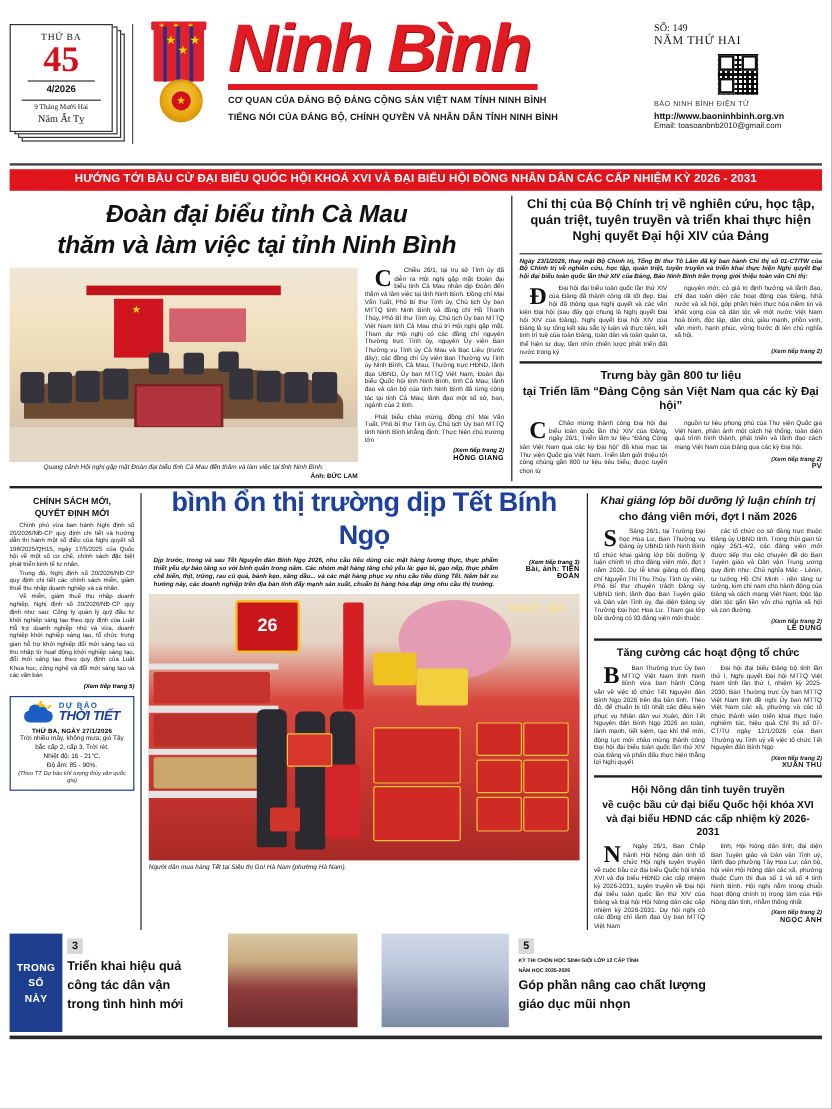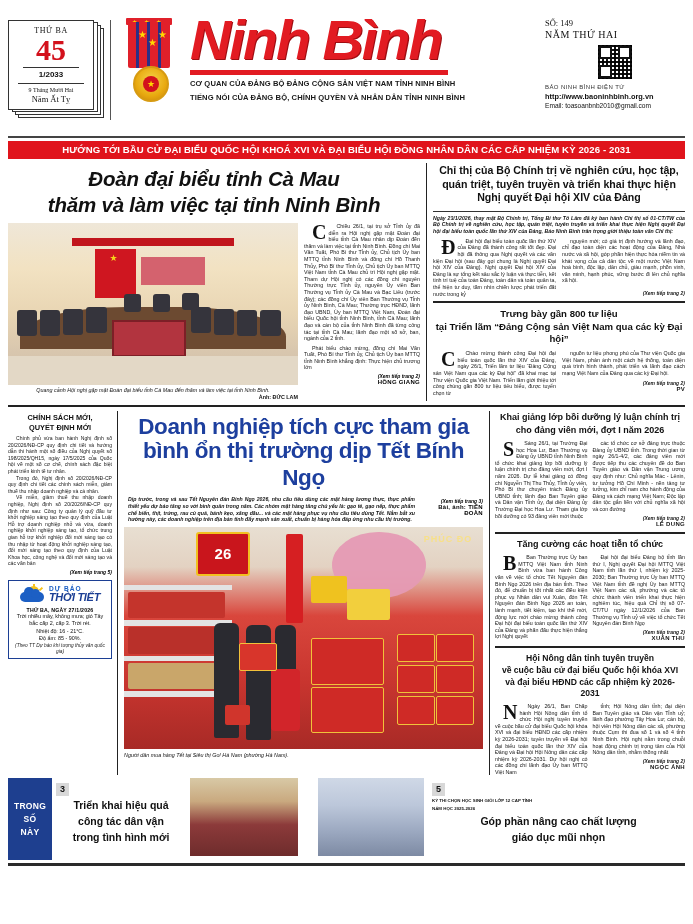--- a/index.html
+++ b/index.html
@@ -118,21 +118,21 @@
   .mid-h1{text-align:center;font-weight:bold;color:#1d3f9e;font-size:22.5px;line-height:27px;
     letter-spacing:-.4px;padding:2px 0 3px 0;}
   .mid-lead{font-size:5.2px;line-height:6.8px;font-style:italic;font-weight:bold;text-align:justify;color:#111;padding:0 4px;}
 
   
   .bottom{display:flex;gap:4px;margin-top:3px;align-items:stretch;height:82px;}
   .tsn{flex:0 0 44px;background:#1e3f8f;color:#fff;display:flex;flex-direction:column;
     align-items:center;justify-content:center;font-weight:bold;font-size:8.5px;line-height:13px;letter-spacing:.3px;}
   .bitem{display:flex;gap:4px;align-items:flex-start;}
   .bnum{background:#d8d8d8;color:#111;font-weight:bold;font-size:9px;padding:0 4px;line-height:13px;display:inline-block;}
-  .btitle{font-weight:bold;font-size:10.5px;line-height:14px;color:#111;margin-top:2px;text-align:center;}
+  .btitle{font-weight:bold;font-size:10.5px;line-height:14px;color:#111;margin-top:2px;}
   .bkick{font-size:4.4px;font-weight:bold;line-height:5.6px;color:#111;margin:2px 0 1px 0;}
   .bot-rule{height:3px;background:#2a2a2a;margin-top:3px;}
 
   .caption-it{font-size:5.4px;font-style:italic;color:#111;line-height:7.5px;}
 
   
   .ph-meeting{background:
     linear-gradient(180deg,#efe7d8 0%,#f2e2c2 28%,#e9d6b4 55%,#d8c6ae 80%,#cbbda8 100%);}
   .ph-meeting .hall-banner{position:absolute;left:22%;top:9%;width:56%;height:5%;background:#c1151c;}
   .ph-meeting .flagpanel{position:absolute;left:30%;top:16%;width:14%;height:30%;background:#cf1620;}
@@ -165,21 +165,21 @@
 
     <div class="datebox-wrap">
       <div class="datebox-stack">
         <div class="dsheet s3"></div>
         <div class="dsheet s2"></div>
         <div class="dsheet s1"></div>
         <div class="dsheet front">
           <div class="d-thu">THỨ BA</div>
           <div class="d-num">45</div>
           <div class="d-rule"></div>
-          <div class="d-my">1/2033</div>
+          <div class="d-my">4/2026</div>
           <div class="d-rule2"></div>
           <div class="d-lunar">9 Tháng Mười Hai</div>
           <div class="d-lunar2">Năm Ất Tỵ</div>
         </div>
       </div>
     </div>
 
     <div class="vline"></div>
 
     <div class="medal">
@@ -328,21 +328,20 @@
         </div>
         <div class="wx-date">THỨ BA, NGÀY 27/1/2026</div>
         <div class="wx-body">Trời nhiều mây, không mưa; gió Tây bắc cấp 2, cấp 3. Trời rét.</div>
         <div class="wx-body">Nhiệt độ: 16 - 21°C.</div>
         <div class="wx-body">Độ ẩm: 85 - 90%.</div>
         <div class="wx-note">(Theo TT Dự báo khí tượng thủy văn quốc gia)</div>
       </div>
     </div>
 
     <div class="midmain">
-      <div class="mid-h1">Doanh nghiệp tích cực tham gia</div>
       <div class="mid-h1" style="margin-top:-8px;">bình ổn thị trường dịp Tết Bính Ngọ</div>
       <div style="display:flex;gap:6px;align-items:flex-start;margin-top:2px;">
         <div style="flex:1 1 auto;" class="mid-lead">Dịp trước, trong và sau Tết Nguyên đán Bính Ngọ 2026, nhu cầu tiêu dùng các mặt hàng lương thực, thực phẩm thiết yếu dự báo tăng so với bình quân trong năm. Các nhóm mặt hàng tăng chủ yếu là: gạo tẻ, gạo nếp, thực phẩm chế biến, thịt, trứng, rau củ quả, bánh kẹo, xăng dầu... và các mặt hàng phục vụ nhu cầu tiêu dùng Tết. Nắm bắt xu hướng này, các doanh nghiệp trên địa bàn tỉnh đẩy mạnh sản xuất, chuẩn bị hàng hóa đáp ứng nhu cầu thị trường.</div>
         <div style="flex:0 0 58px;text-align:right;">
           <div class="srcnote">(Xem tiếp trang 3)</div>
           <div class="byline">Bài, ảnh: TIẾN ĐOÀN</div>
         </div>
       </div>
 
       <div class="photo ph-market" style="width:100%;height:222px;margin-top:4px;">
@@ -371,37 +370,37 @@
         <div class="person" style="left:34%;top:44%;width:7%;height:52%;"></div>
         <div class="person" style="left:42%;top:44%;width:6%;height:28%;"></div>
         <div class="skirt" style="left:41%;top:64%;width:8%;height:28%;"></div>
         <div class="blk" style="left:32%;top:52%;width:10%;height:12%;background:#d8352b;border:1px solid #f2c23a;"></div>
         <div class="blk" style="left:28%;top:80%;width:7%;height:9%;background:#d0352c;"></div>
       </div>
       <div class="caption-it" style="margin-top:3px;">Người dân mua hàng Tết tại Siêu thị Go! Hà Nam (phường Hà Nam).</div>
     </div>
 
     <div class="rightcol">
-      <div class="r-head" style="font-size:9px;line-height:11.5px;">Khai giảng lớp bồi dưỡng lý luận chính trị</div>
+      <div class="r-head" style="font-size:9px;line-height:11.5px;font-style:italic;">Khai giảng lớp bồi dưỡng lý luận chính trị</div>
       <div class="r-head" style="font-size:9px;line-height:11.5px;margin-top:-3px;">cho đảng viên mới, đợt I năm 2026</div>
       <div style="display:flex;gap:5px;margin-top:1px;">
         <div style="flex:1;" class="col-txt">
           <p><span class="dropcap">S</span><span>Sáng 26/1, tại Trường Đại học Hoa Lư, Ban Thường vụ Đảng ủy UBND tỉnh Ninh Bình tổ chức khai giảng lớp bồi dưỡng lý luận chính trị cho đảng viên mới, đợt I năm 2026. Dự lễ khai giảng có đồng chí Nguyễn Thị Thu Thủy, Tỉnh ủy viên, Phó Bí thư chuyên trách Đảng ủy UBND tỉnh; lãnh đạo Ban Tuyên giáo và Dân vận Tỉnh ủy, đại diện Đảng ủy Trường Đại học Hoa Lư.
 Tham gia lớp bồi dưỡng có 93 đảng viên mới thuộc</span></p>
         </div>
         <div style="flex:1;" class="col-txt">
           <p>các tổ chức cơ sở đảng trực thuộc Đảng ủy UBND tỉnh. Trong thời gian từ ngày 26/1-4/2, các đảng viên mới được tiếp thu các chuyên đề do Ban Tuyên giáo và Dân vận Trung ương quy định như: Chủ nghĩa Mác - Lênin, tư tưởng Hồ Chí Minh - nền tảng tư tưởng, kim chỉ nam cho hành động của Đảng và cách mạng Việt Nam; Độc lập dân tộc gắn liền với chủ nghĩa xã hội và con đường</p>
           <div class="srcnote">(Xem tiếp trang 2)</div>
           <div class="byline">LÊ DUNG</div>
         </div>
       </div>
 
       <div class="rule-med"></div>
 
-      <div class="r-head" style="font-size:9px;line-height:11.5px;">Tăng cường các hoạt tiễn tổ chức</div>
+      <div class="r-head" style="font-size:9px;line-height:11.5px;">Tăng cường các hoạt động tổ chức</div>
       <div style="display:flex;gap:5px;margin-top:1px;">
         <div style="flex:1;" class="col-txt">
           <p><span class="dropcap">B</span><span>Ban Thường trực Ủy ban MTTQ Việt Nam tỉnh Ninh Bình vừa ban hành Công văn về việc tổ chức Tết Nguyên đán Bính Ngọ 2026 trên địa bàn tỉnh.
 Theo đó, để chuẩn bị tốt nhất các điều kiện phục vụ Nhân dân vui Xuân, đón Tết Nguyên đán Bính Ngọ 2026 an toàn, lành mạnh, tiết kiệm, tạo khí thế mới, động lực mới chào mừng thành công Đại hội đại biểu toàn quốc lần thứ XIV của Đảng và phấn đấu thực hiện thắng lợi Nghị quyết</span></p>
         </div>
         <div style="flex:1;" class="col-txt">
           <p>Đại hội đại biểu Đảng bộ tỉnh lần thứ I, Nghị quyết Đại hội MTTQ Việt Nam tỉnh lần thứ I, nhiệm kỳ 2025-2030; Ban Thường trực Ủy ban MTTQ Việt Nam tỉnh đề nghị Ủy ban MTTQ Việt Nam các xã, phường và các tổ chức thành viên triển khai thực hiện nghiêm túc, hiệu quả Chỉ thị số 07-CT/TU ngày 12/1/2026 của Ban Thường vụ Tỉnh uỷ về việc tổ chức Tết Nguyên đán Bính Ngọ</p>
           <div class="srcnote">(Xem tiếp trang 2)</div>
           <div class="byline">XUÂN THU</div>
         </div>

